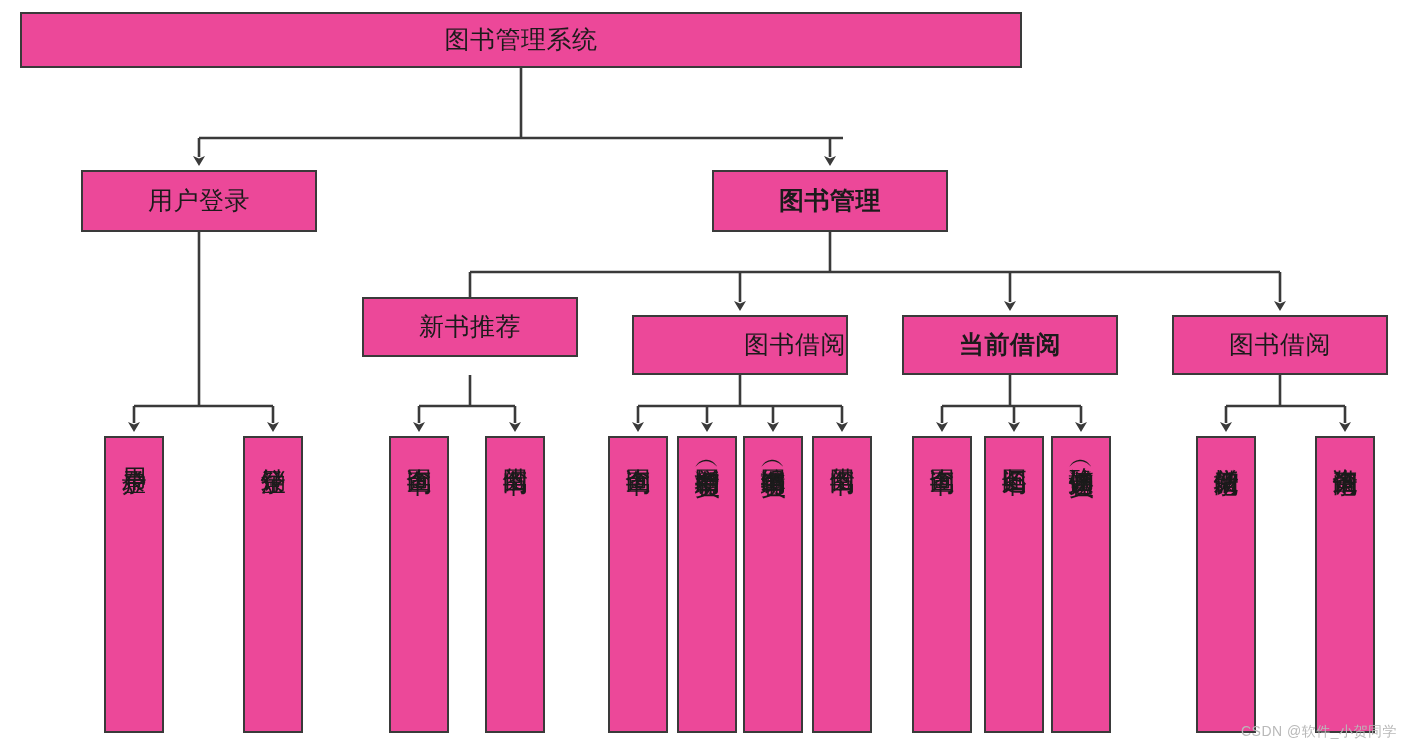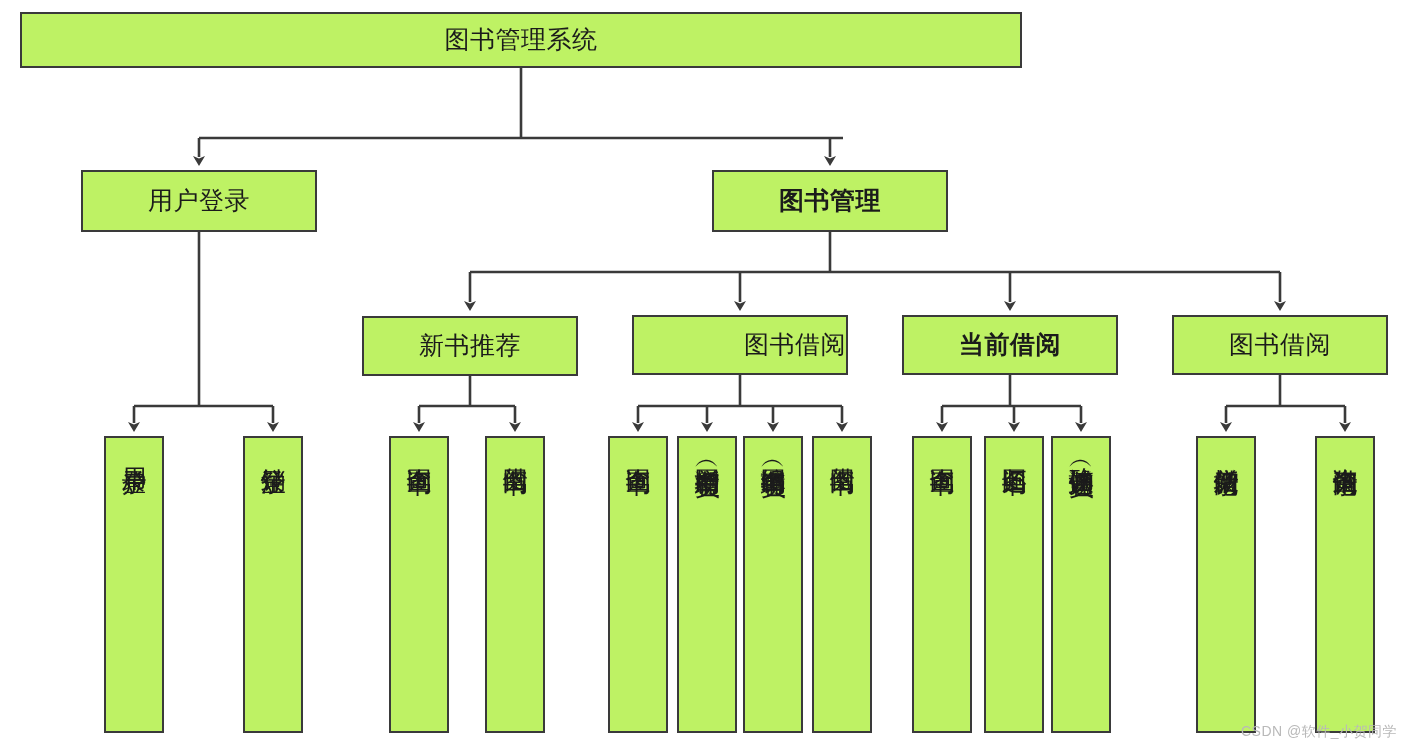--- a/index.html
+++ b/index.html
@@ -24,21 +24,21 @@
     left: 0;
     top: 0;
     width: 1405px;
     height: 747px;
     pointer-events: none;
   }
   .node {
     position: absolute;
     box-sizing: border-box;
     border: 2px solid #3a3a3a;
-    background: #bef264;
+    background: #ec4899;
     display: flex;
     align-items: center;
     justify-content: center;
     color: #1b1b1b;
     z-index: 2;
   }
   .node-h {
     font-size: 25px;
     line-height: 1.1;
     white-space: nowrap;
@@ -130,21 +130,21 @@
     <span>图书管理系统</span>
   </div>
 
   <div class="node node-h" style="left:81px;top:170px;width:236px;height:62px;">
     <span>用户登录</span>
   </div>
   <div class="node node-h" style="left:712px;top:170px;width:236px;height:62px;font-weight:bold;">
     <span>图书管理</span>
   </div>
 
-  <div class="node node-h" style="left:362px;top:316px;width:216px;height:60px;">
+  <div class="node node-h" style="left:362px;top:297px;width:216px;height:60px;">
     <span>新书推荐</span>
   </div>
   <div class="node node-h" style="left:632px;top:315px;width:216px;height:60px;justify-content:flex-end;">
     <span>图书借阅</span>
   </div>
   <div class="node node-h" style="left:902px;top:315px;width:216px;height:60px;font-weight:bold;">
     <span>当前借阅</span>
   </div>
   <div class="node node-h" style="left:1172px;top:315px;width:216px;height:60px;">
     <span>图书借阅</span>

